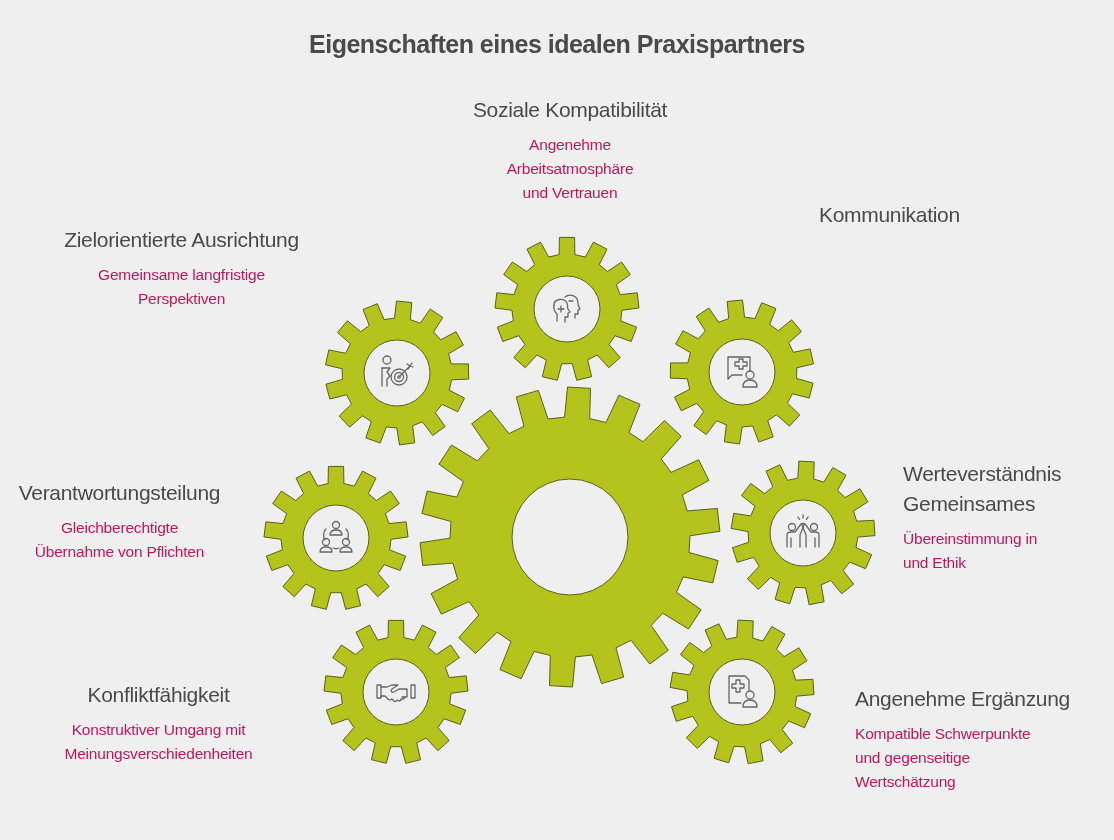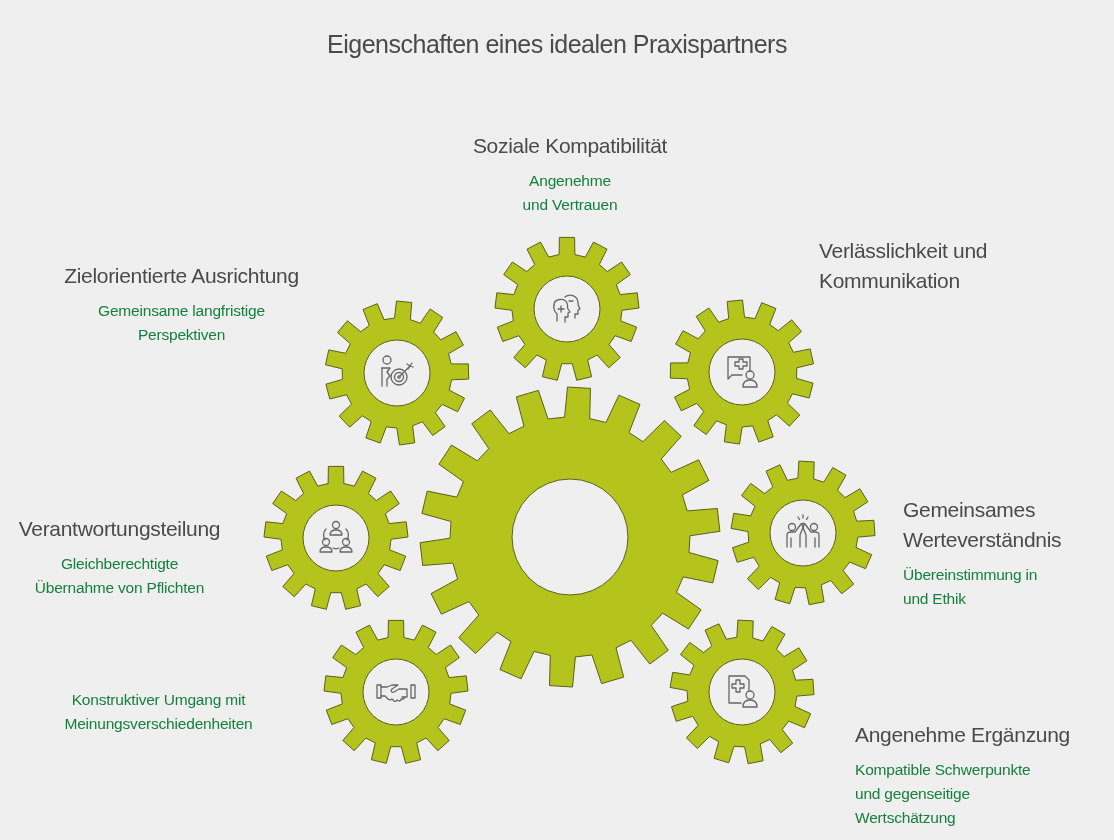--- a/index.html
+++ b/index.html
@@ -7,36 +7,35 @@
     width: 1114px; height: 840px;
     background: #efefef;
     position: relative;
     overflow: hidden;
     font-family: "Liberation Sans", "DejaVu Sans", sans-serif;
     color: #4a4a4a;
   }
   .title {
     position: absolute; left: 0; top: 30px; width: 1114px;
     text-align: center;
-    font-size: 25px; font-weight: normal; color: #4a4a4a;
+    font-size: 25px; font-weight: bold; color: #4a4a4a;
     letter-spacing: -0.5px;
     font-family: "Liberation Sans Narrow", "Liberation Sans", sans-serif;
   }
   svg.gears { position: absolute; left: 0; top: 0; }
   .label {
     position: absolute;
     color: #4a4a4a;
   }
   .label .h {
     font-size: 21px; line-height: 30px; color: #4a4a4a;
     letter-spacing: -0.3px;
-    margin-top: 36px;
   }
   .label .d {
-    font-size: 15.5px; line-height: 24px; color: #15803d;
+    font-size: 15.5px; line-height: 24px; color: #be185d;
     margin-top: 8px;
     letter-spacing: -0.2px;
   }
   .right { text-align: center; }
   .center { text-align: center; }
   .left { text-align: left; }
   .icon-wrap {
     position: absolute; width: 44px; height: 44px;
   }
 </style>
@@ -158,59 +157,60 @@
     <path d="M12 14 h4 v-4 h4 v4 h4 v4 h-4 v4 h-4 v-4 h-4 z"></path>
     <circle cx="30" cy="25" r="4"></circle>
     <path d="M23 37 c0 -5 3 -7 7 -7 s7 2 7 7 z"></path>
   </g>
 </svg>
 
 <div class="label center" style="left:440px;top:95px;width:260px;">
   <div class="h">Soziale Kompatibilität</div>
   <div class="d">
     <div>Angenehme</div>
+    <div>Arbeitsatmosphäre</div>
     <div>und Vertrauen</div>
   </div>
 </div>
 
 <div class="label right" style="left:40px;top:225px;width:283px;">
   <div class="h">Zielorientierte Ausrichtung</div>
   <div class="d">
     <div>Gemeinsame langfristige</div>
     <div>Perspektiven</div>
   </div>
 </div>
 
 <div class="label left" style="left:819px;top:200px;width:260px;">
   <div class="h">
-    <div>Verlässlichkeit und</div>
     <div>Kommunikation</div>
   </div>
 </div>
 
 <div class="label right" style="left:0px;top:478px;width:239px;">
   <div class="h">Verantwortungsteilung</div>
   <div class="d">
     <div>Gleichberechtigte</div>
     <div>Übernahme von Pflichten</div>
   </div>
 </div>
 
 <div class="label left" style="left:903px;top:459px;width:205px;">
   <div class="h">
+    <div>Werteverständnis</div>
     <div>Gemeinsames</div>
-    <div>Werteverständnis</div>
   </div>
   <div class="d">
     <div>Übereinstimmung in</div>
     <div>und Ethik</div>
   </div>
 </div>
 
 <div class="label right" style="left:30px;top:680px;width:257px;">
+  <div class="h">Konfliktfähigkeit</div>
   <div class="d">
     <div>Konstruktiver Umgang mit</div>
     <div>Meinungsverschiedenheiten</div>
   </div>
 </div>
 
 <div class="label left" style="left:855px;top:684px;width:230px;">
   <div class="h">Angenehme Ergänzung</div>
   <div class="d">
     <div>Kompatible Schwerpunkte</div>

